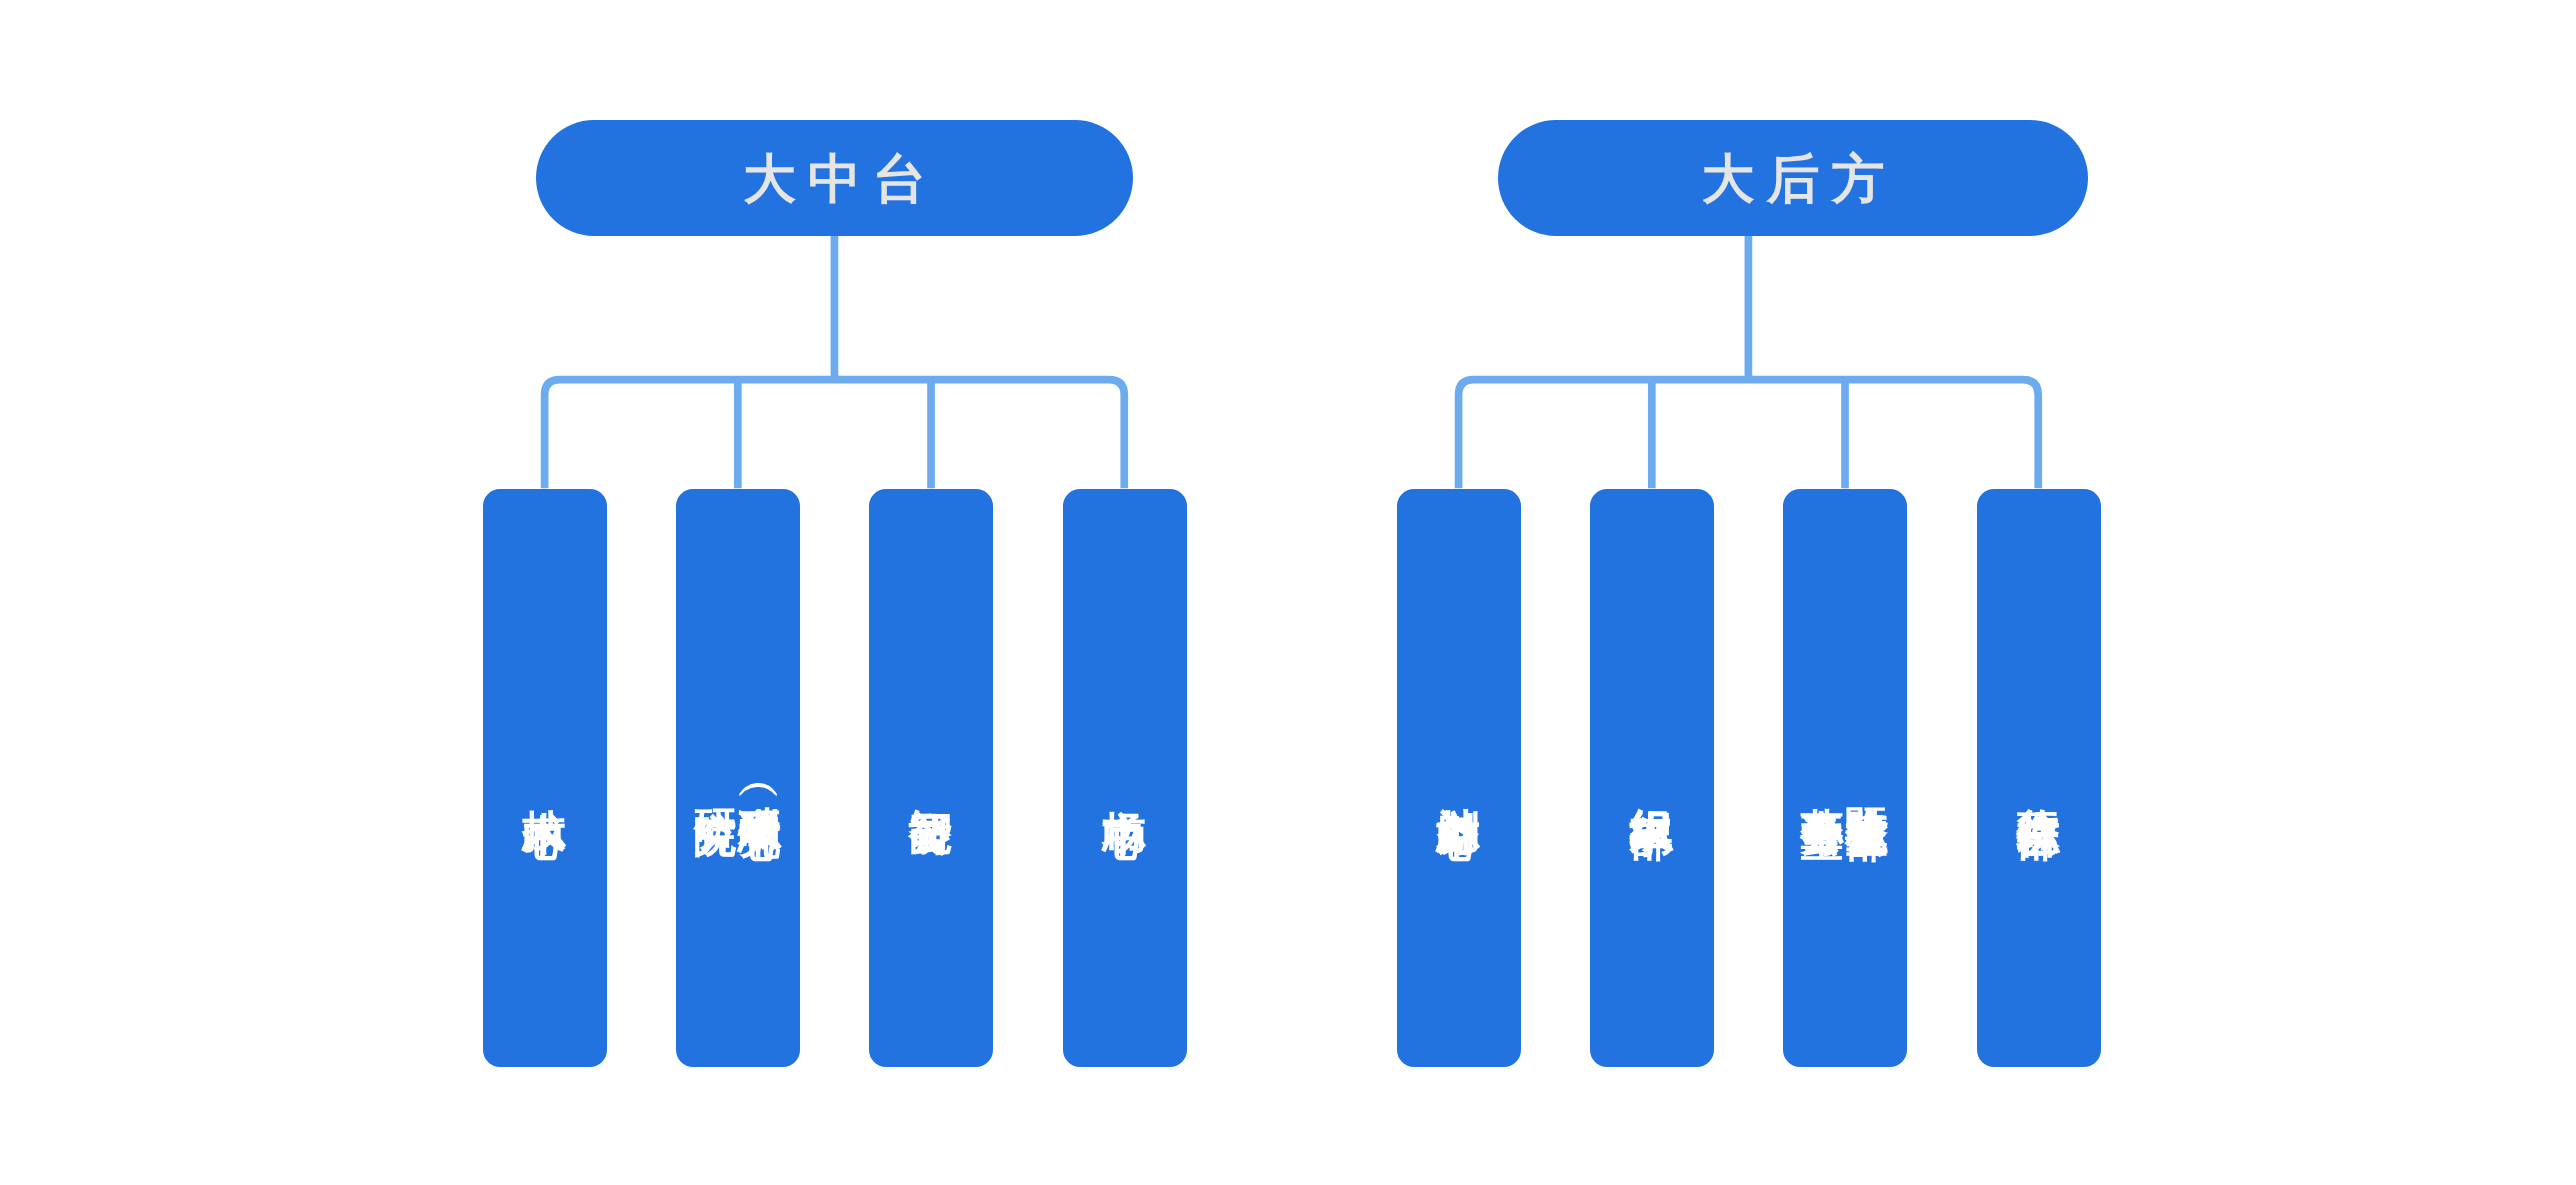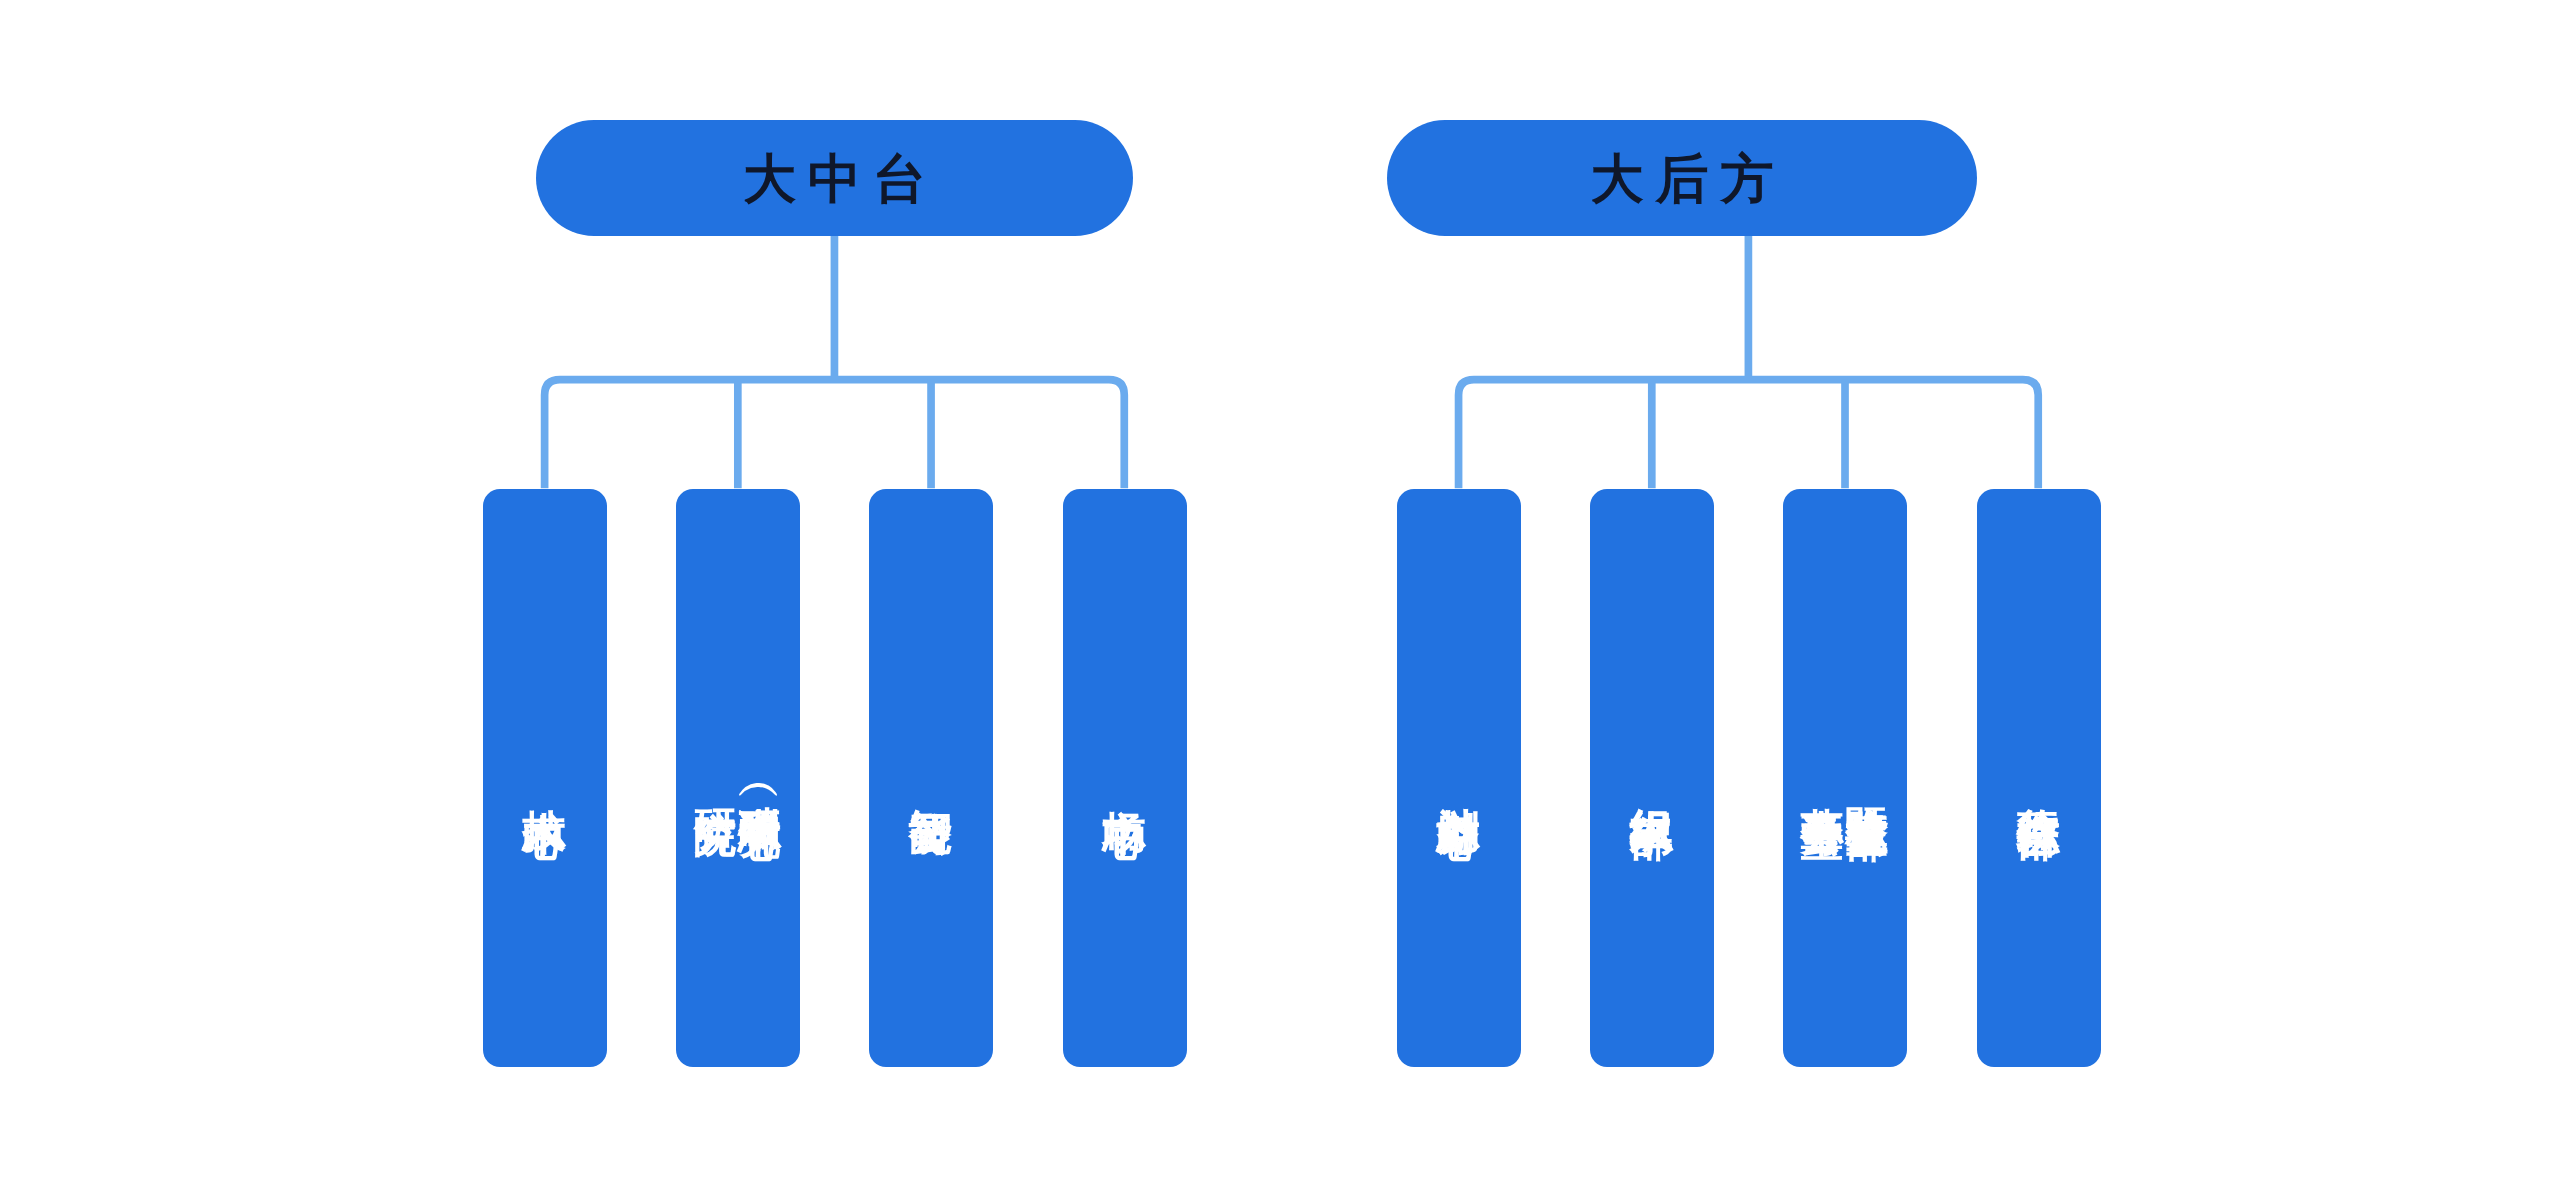--- a/index.html
+++ b/index.html
@@ -19,21 +19,21 @@
   
   .pill{
     position:absolute;
     height:116px;
     border-radius:58px;
     background:var(--boxfill);
     display:flex;align-items:center;justify-content:center;
     box-sizing:border-box;
   }
   .pill-label{
-    color:#0f172a;
+    color:#e5e5e5;
     font-size:53px;
     font-weight:700;
     letter-spacing:12px;
     text-indent:12px;
     line-height:1;
     white-space:nowrap;
   }
 
   
   .connector{position:absolute;left:0;top:0;overflow:visible;pointer-events:none;}
@@ -97,21 +97,21 @@
       <span class="vtext">智能公司</span>
     </div>
 
     <div class="node" style="left:1063px;top:489px;width:124px;height:578px;">
       <span class="vtext">市场中心</span>
     </div>
   </div>
 
   <div class="group" style="--boxfill:#2272E0;left:0;">
 
-    <div class="pill" style="left:1387px;top:120px;width:590px;">
+    <div class="pill" style="left:1498px;top:120px;width:590px;">
       <span class="pill-label">大后方</span>
     </div>
 
     <svg class="connector" width="2576" height="1186" viewBox="0 0 3013 1387">
       <g fill="none" stroke="#6BABEE" stroke-width="9" stroke-linecap="butt">
         <path d="M2045,276 L2045,444"></path>
         <path d="M1706,571 L1706,462 Q1706,444 1724,444 L2366,444 Q2384,444 2384,462 L2384,571"></path>
         <path d="M1932,444 L1932,571"></path>
         <path d="M2158,444 L2158,571"></path>
       </g>

